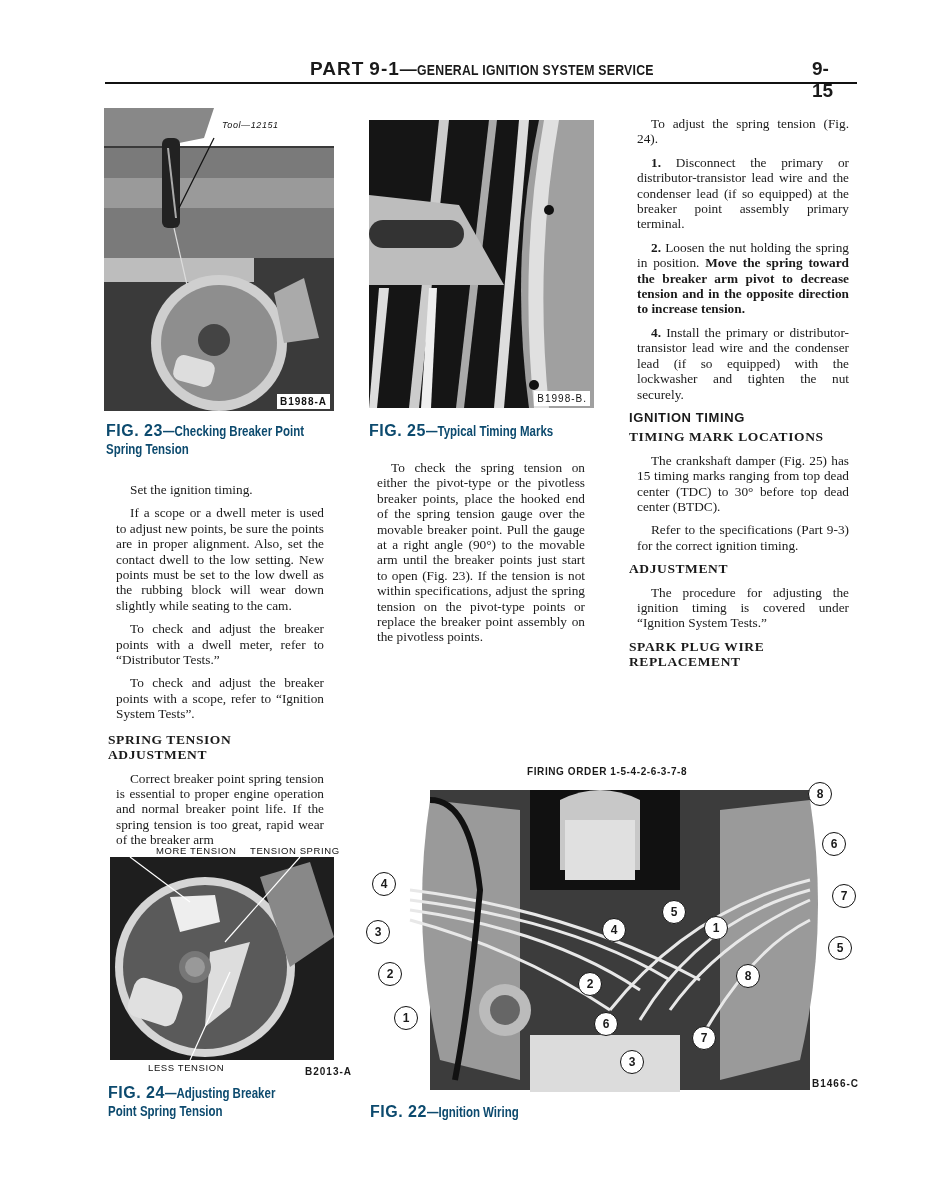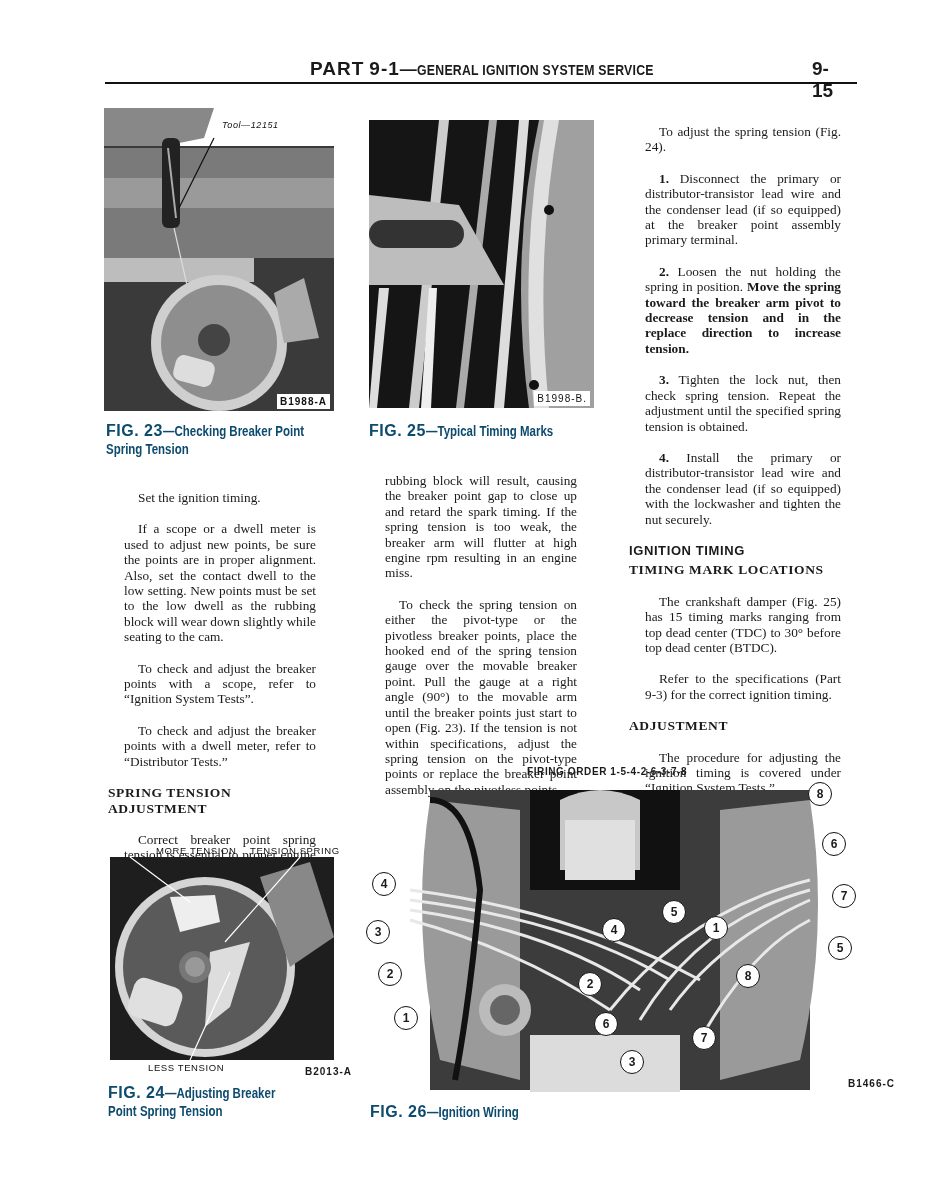--- a/index.html
+++ b/index.html
@@ -14,21 +14,21 @@
     .rule { left:105px; top:82px; width:752px; height:2px; background:#111; }
 
     .photo { background:#2b2b2b; overflow:hidden; }
     .photo svg { display:block; width:100%; height:100%; }
     .code { position:absolute; right:4px; bottom:2px; font-family:"Liberation Sans",sans-serif; font-weight:bold; font-size:10px; letter-spacing:1px; background:#fff; color:#111; padding:2px 3px; }
     .cap { font-family:"Liberation Sans","DejaVu Sans",sans-serif; font-weight:bold; font-size:15px; line-height:18px; color:#0c4a6e; }
     .cap .fig { font-size:16px; font-weight:900; letter-spacing:0.5px; }
     .cap .t { font-size:14px; display:inline-block; transform:scaleX(0.82); transform-origin:left; white-space:nowrap; }
 
     .col { font-size:13.3px; line-height:15.4px; text-align:justify; }
-    .col p { margin:16px; text-indent:14px; }
+    .col p { margin:8px; text-indent:14px; }
     .col p.noind { text-indent:0; }
     .head { font-weight:bold; font-size:13.5px; letter-spacing:0.6px; margin:4px 0 2px 0; text-indent:0; text-align:left; }
     .head-sans { font-family:"Liberation Sans",sans-serif; font-weight:bold; font-size:13px; letter-spacing:0.6px; margin:6px 0 2px 0; }
     .lbl { font-family:"Liberation Sans",sans-serif; font-size:9.5px; letter-spacing:0.6px; color:#111; white-space:nowrap; }
     .firing { font-family:"Liberation Sans",sans-serif; font-weight:bold; font-size:10px; letter-spacing:0.6px; white-space:nowrap; }
     .callout { position:absolute; width:22px; height:22px; border:1.6px solid #111; border-radius:50%; background:#fff; font-family:"Liberation Sans",sans-serif; font-weight:bold; font-size:12px; text-align:center; line-height:22px; box-sizing:content-box; }
   </style>
 </head>
 <body>
 
@@ -63,22 +63,22 @@
   <div class="code">B1988-A</div>
 </div>
 <div class="abs cap" style="left:106px;top:422px;width:240px;">
   <span class="fig">FIG. 23</span><span class="t">—Checking Breaker Point</span><br>
   <span class="t">Spring Tension</span>
 </div>
 
 <div class="abs col" style="left:108px;top:474px;width:224px;">
   <p>Set the ignition timing.</p>
   <p>If a scope or a dwell meter is used to adjust new points, be sure the points are in proper alignment. Also, set the contact dwell to the low setting. New points must be set to the low dwell as the rubbing block will wear down slightly while seating to the cam.</p>
+  <p>To check and adjust the breaker points with a dwell meter, refer to “Distributor Tests.”</p>
   <p>To check and adjust the breaker points with a scope, refer to “Ignition System Tests”.</p>
-  <p>To check and adjust the breaker points with a dwell meter, refer to “Distributor Tests.”</p>
   <div class="head" style="margin-top:10px;">
     <span>SPRING TENSION</span><br>
     <span>ADJUSTMENT</span>
   </div>
   <p>Correct breaker point spring tension is essential to proper engine operation and normal breaker point life. If the spring tension is too great, rapid wear of the breaker arm</p>
 </div>
 
 <div class="abs lbl" style="left:112px;top:845px;margin-left:44px;">MORE TENSION</div>
 <div class="abs lbl" style="left:250px;top:845px;">TENSION SPRING</div>
 <div class="abs photo" style="left:110px;top:857px;width:224px;height:203px;">
@@ -119,29 +119,27 @@
     <path d="M10 168 L20 168 L8 288 L0 288 Z" fill="#ddd"></path>
     <path d="M60 168 L68 168 L62 288 L52 288 Z" fill="#eee"></path>
   </svg>
   <div class="code" style="font-weight:normal;">B1998-B.</div>
 </div>
 <div class="abs cap" style="left:369px;top:422px;width:240px;">
   <span class="fig">FIG. 25</span><span class="t">—Typical Timing Marks</span>
 </div>
 
 <div class="abs col" style="left:369px;top:457px;width:224px;">
-  <p class="noind">rubbing block will result, causing the breaker point gap to close up and retard the spark timing. If the spring tension is too weak, the breaker arm will flutter at high engine rpm resulting in an engine miss.</p>
   <p style="margin-top:3px;">To check the spring tension on either the pivot-type or the pivotless breaker points, place the hooked end of the spring tension gauge over the movable breaker point. Pull the gauge at a right angle (90°) to the movable arm until the breaker points just start to open (Fig. 23). If the tension is not within specifications, adjust the spring tension on the pivot-type points or replace the breaker point assembly on the pivotless points.</p>
 </div>
 
 <div class="abs col" style="left:629px;top:108px;width:228px;">
   <p>To adjust the spring tension (Fig. 24).</p>
   <p style="margin-top:2px;"><b>1.</b> <span>Disconnect the primary or distributor-transistor lead wire and the condenser lead (if so equipped) at the breaker point assembly primary terminal.</span></p>
-  <p style="margin-top:2px;"><b>2.</b> <span>Loosen the nut holding the spring in position.</span> <b>Move the spring toward the breaker arm pivot to decrease tension and in the replace direction to increase tension.</b></p>
-  <p style="margin-top:1px;"><b>3.</b> <span>Tighten the lock nut, then check spring tension. Repeat the adjustment until the specified spring tension is obtained.</span></p>
+  <p style="margin-top:2px;"><b>2.</b> <span>Loosen the nut holding the spring in position.</span> <b>Move the spring toward the breaker arm pivot to decrease tension and in the opposite direction to increase tension.</b></p>
   <p style="margin-top:1px;"><b>4.</b> <span>Install the primary or distributor-transistor lead wire and the condenser lead (if so equipped) with the lockwasher and tighten the nut securely.</span></p>
   <div class="head-sans" style="margin-top:8px;">IGNITION TIMING</div>
   <div class="head">TIMING MARK LOCATIONS</div>
   <p>The crankshaft damper (Fig. 25) has 15 timing marks ranging from top dead center (TDC) to 30° before top dead center (BTDC).</p>
   <p>Refer to the specifications (Part 9-3) for the correct ignition timing.</p>
   <div class="head" style="margin-top:8px;">ADJUSTMENT</div>
   <p>The procedure for adjusting the ignition timing is covered under “Ignition System Tests.”</p>
   <div class="head" style="margin-top:8px;">
     <span>SPARK PLUG WIRE</span><br>
     <span>REPLACEMENT</span>
@@ -182,16 +180,16 @@
   <div class="callout" style="left:24px;top:226px;">1</div>
   <div class="callout" style="left:232px;top:138px;">4</div>
   <div class="callout" style="left:292px;top:120px;">5</div>
   <div class="callout" style="left:334px;top:136px;">1</div>
   <div class="callout" style="left:208px;top:192px;">2</div>
   <div class="callout" style="left:366px;top:184px;">8</div>
   <div class="callout" style="left:224px;top:232px;">6</div>
   <div class="callout" style="left:322px;top:246px;">7</div>
   <div class="callout" style="left:250px;top:270px;">3</div>
 </div>
-<div class="abs" style="left:812px;top:1078px;font-family:'Liberation Sans',sans-serif;font-weight:bold;font-size:10px;letter-spacing:1px;margin-left:36px;">B1466-C</div>
+<div class="abs" style="left:812px;top:1078px;font-family:'Liberation Sans',sans-serif;font-weight:bold;font-size:10px;letter-spacing:1px;">B1466-C</div>
 <div class="abs cap" style="left:370px;top:1103px;width:300px;">
-  <span class="fig">FIG. 26</span><span class="t">—Ignition Wiring</span>
+  <span class="fig">FIG. 22</span><span class="t">—Ignition Wiring</span>
 </div>
 
 </body></html>

